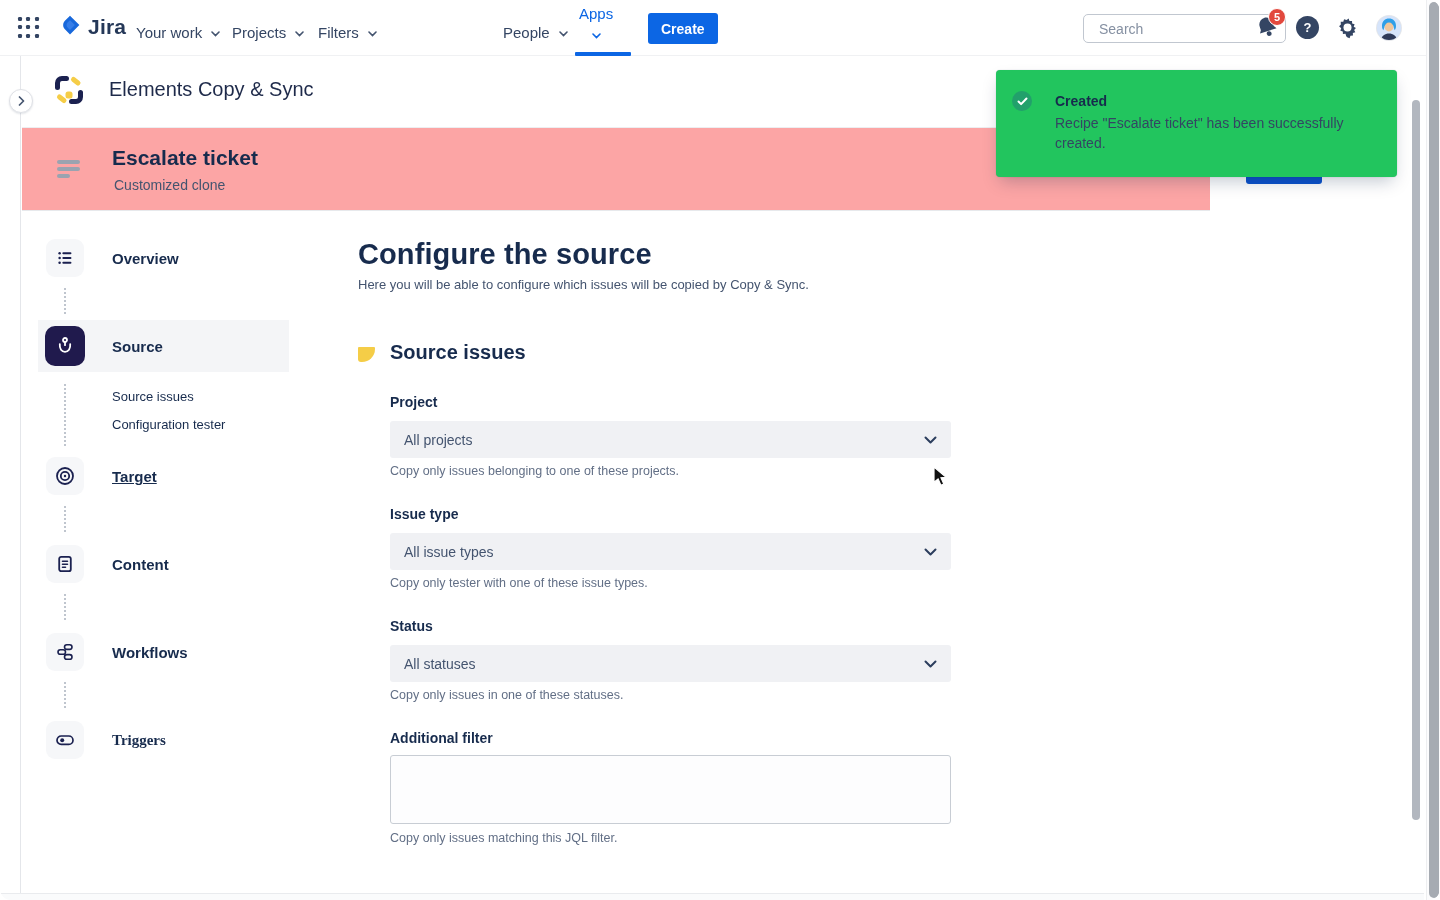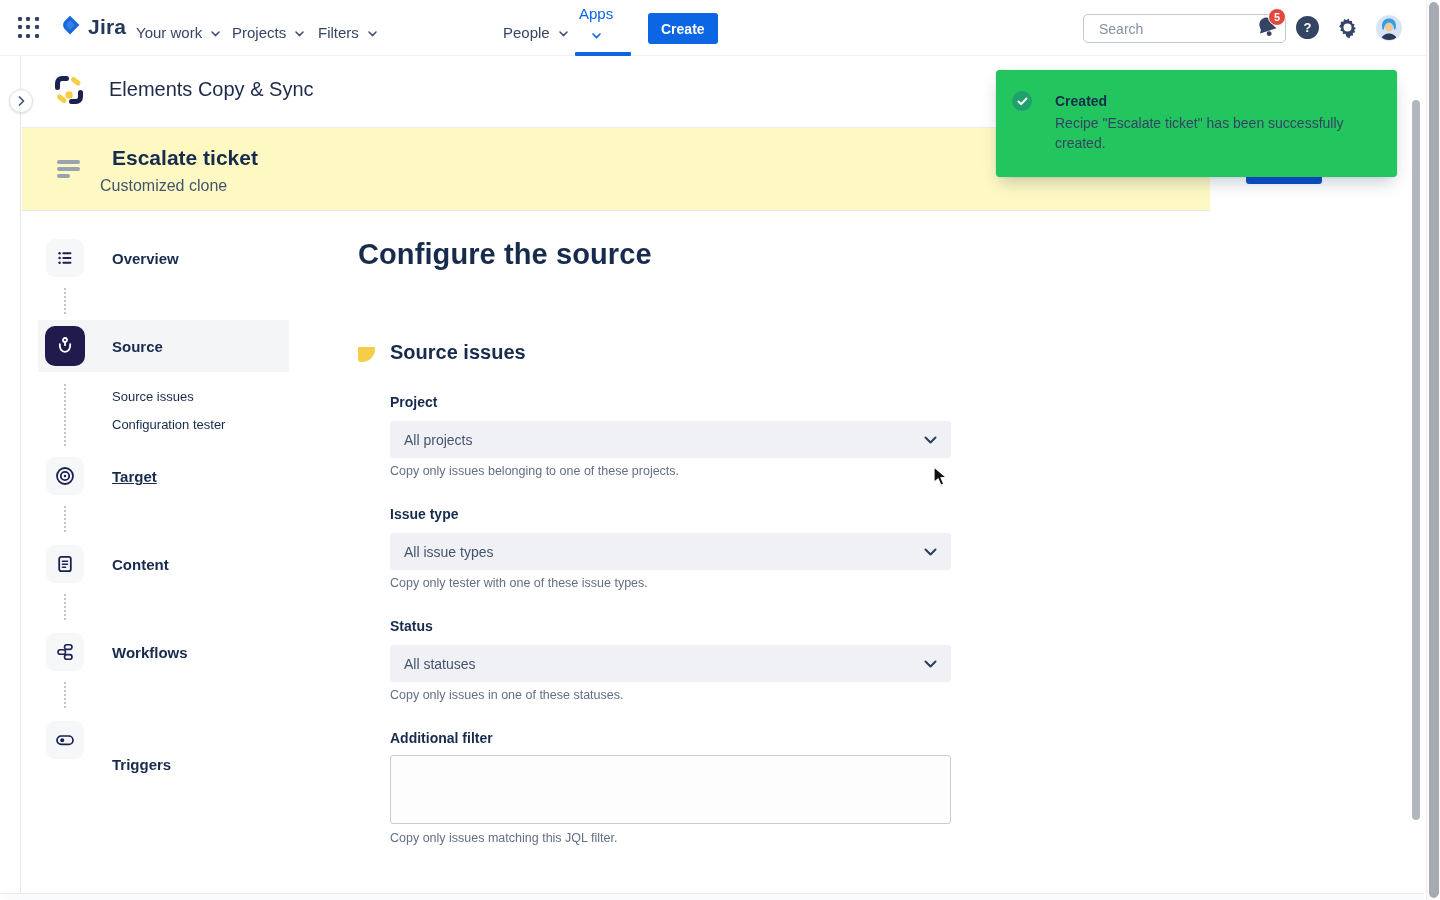--- a/index.html
+++ b/index.html
@@ -30,26 +30,26 @@
   .left-rail { position:absolute; left:0; top:56px; width:21px; height:837px; background:#fff; border-right:1px solid #E4E6EA; z-index:5; }
   .collapse-btn { position:absolute; left:9px; top:89px; width:24px; height:24px; border-radius:50%; background:#fff; border:1px solid #DFE1E6; box-shadow:0 1px 2px rgba(9,30,66,.12); display:flex; align-items:center; justify-content:center; z-index:6; cursor:pointer; }
   .bottom-strip { position:absolute; left:0; top:893px; width:1424px; height:7px; background:#FAFBFC; border-top:1px solid #E9EBEE; }
 
   
   .app-header { position:absolute; left:22px; top:56px; width:1390px; height:71px; background:#fff; }
   .app-logo { position:absolute; left:30px; top:17px; width:34px; height:34px; }
   .app-title { position:absolute; left:87px; top:22px; font-size:20px; font-weight:500; color:#1E2A4A; }
 
   
-  .band { position:absolute; left:22px; top:127px; width:1188px; height:84px; background:#fef9c3; border-top:1px solid #EDEEF1; border-bottom:1px solid #E7E9EC; }
+  .band { position:absolute; left:22px; top:127px; width:1188px; height:84px; background:#fca5a5; border-top:1px solid #EDEEF1; border-bottom:1px solid #E7E9EC; }
   .drag-handle { position:absolute; left:35px; top:32px; width:24px; height:20px; cursor:grab; }
   .drag-handle i { display:block; height:3.5px; border-radius:2px; background:#9AA3B0; margin-bottom:3.5px; }
   .drag-handle i:nth-child(1){ width:23px; } .drag-handle i:nth-child(2){ width:23px; } .drag-handle i:nth-child(3){ width:13px; }
   .recipe-title { position:absolute; left:90px; top:18px; font-size:21px; font-weight:600; color:#172B4D; }
-  .recipe-subtitle { position:absolute; left:78px; top:49px; font-size:16px; color:#44546F; }
+  .recipe-subtitle { position:absolute; left:92px; top:49px; font-size:14px; color:#44546F; }
   .hidden-blue-btn { position:absolute; left:1246px; top:170px; width:76px; height:14px; background:#0C52CC; border-radius:3px; z-index:38; }
 
   
   .side-active-row { position:absolute; left:38px; top:320px; width:251px; height:52px; background:#F4F5F7; }
   .side-icon { position:absolute; left:46px; width:38px; height:38px; border-radius:9px; background:#F6F7F9; display:flex; align-items:center; justify-content:center; cursor:pointer; }
   .side-icon.active { left:45px; width:40px; height:40px; border-radius:10px; background:#201A4D; }
   .side-label { position:absolute; left:112px; font-size:15px; font-weight:600; color:#172B4D; cursor:pointer; }
   .side-sub { position:absolute; left:112px; font-size:13px; color:#172B4D; cursor:pointer; }
   .dotline { position:absolute; left:64px; width:0; border-left:2px dotted #BFC5CE; }
 
@@ -268,23 +268,24 @@
   <div class="side-label" style="top:644px;">Workflows</div>
 
   <div class="dotline" style="top:682px; height:26px;"></div>
 
   <div class="side-icon" style="top:721px;">
     <svg width="22" height="22" viewBox="0 0 22 22">
       <rect x="3" y="7" width="16" height="8.4" rx="4.2" stroke="#1B2150" stroke-width="1.7" fill="none"></rect>
       <circle cx="8.2" cy="11.2" r="2" fill="#1B2150"></circle>
     </svg>
   </div>
-  <div class="side-label" style="top:756px;">Triggers</div>
+  <div class="side-label" style="top:732px;font-family:Liberation Serif, serif;">Triggers</div>
 
   <h1 class="h1">Configure the source</h1>
+  <div class="h1-sub">Here you will be able to configure which issues will be copied by Copy &amp; Sync.</div>
 
   <div class="section-head">
     <div class="leaf"></div>
     <div class="section-title">Source issues</div>
   </div>
 
   <div class="f-label" style="top:394px;">Project</div>
   <div class="f-select" style="top:421px;">
     <span>All projects</span>
     <svg width="13" height="8" viewBox="0 0 13 8">

